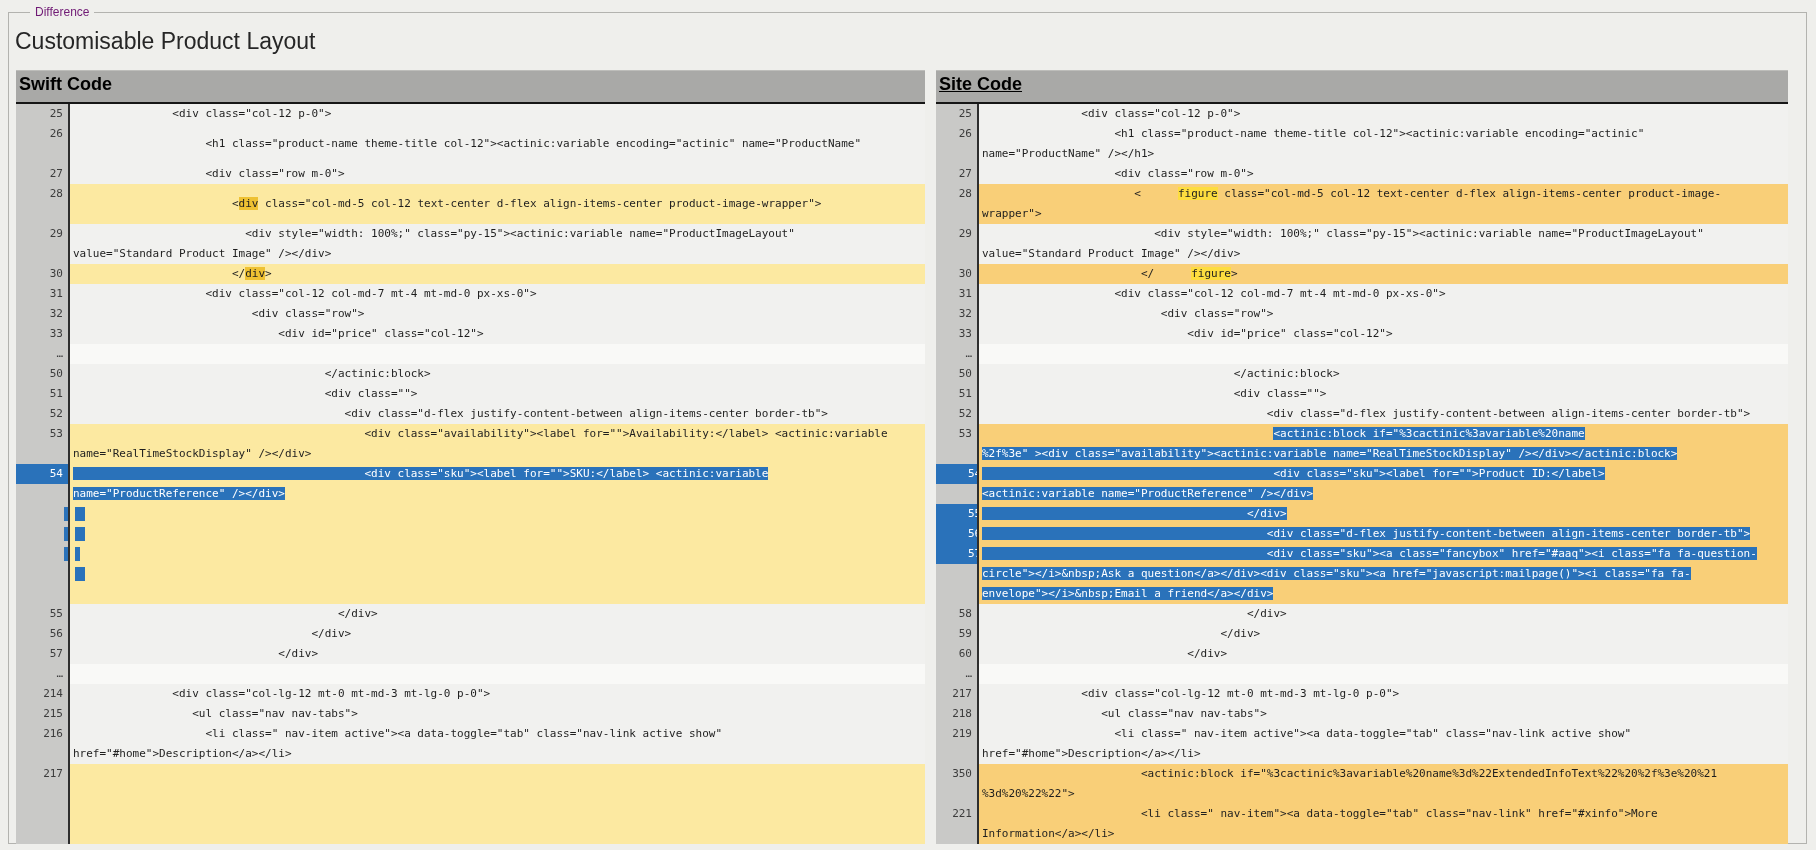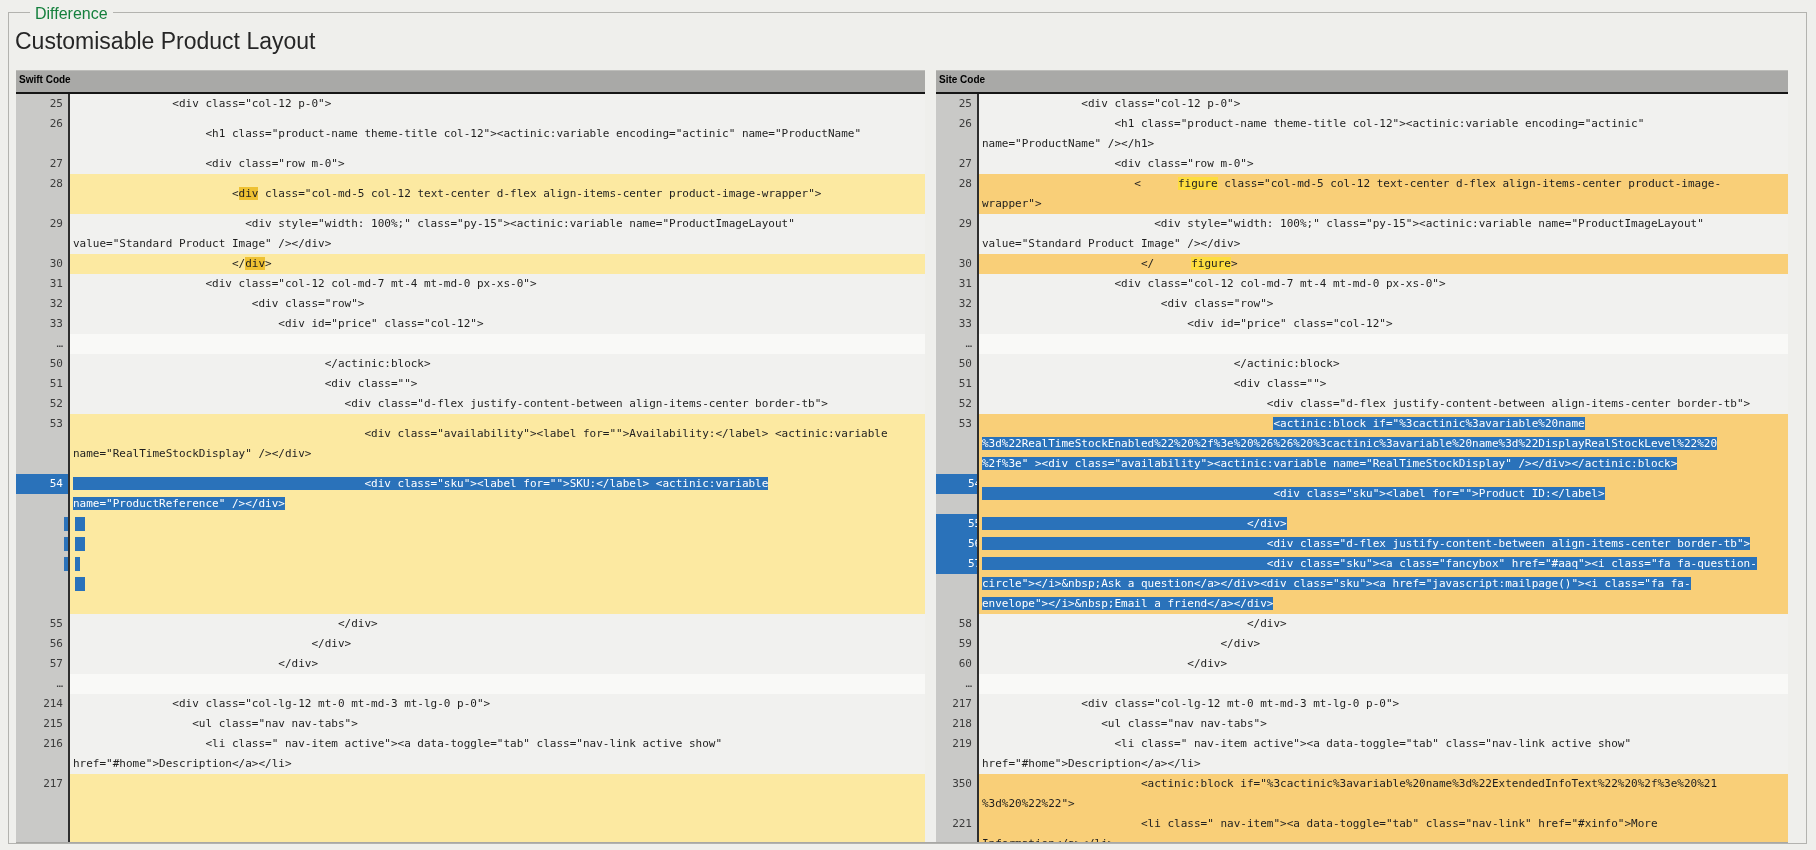--- a/index.html
+++ b/index.html
@@ -1,35 +1,35 @@
 <!DOCTYPE html>
 <html style="--page-bg: #efefec; --row-normal: #f1f1ef; --row-ellipsis: #f9f9f7; --row-change-left: #fce9a1; --row-change-right: #f9cf78; --word-mark-left: #eec133; --word-mark-right: #fddd3f; --selection-blue: #2a72ba; --selection-text: #ffffff; --gutter-bg: #c9c9c7; --gutter-border: #2e2e2e; --header-bg: #a9a9a7; --header-border: #161616; --code-text: #1e1e1e; --line-number-text: #3c3c3c; --frame-border: #b3b3af; --title-text: #262626;"><head>
 <meta charset="utf-8">
 <style>
   * { margin:0; padding:0; box-sizing:border-box; }
   html,body { width:1816px; height:850px; overflow:hidden;
     background:var(--page-bg,#efefec); font-family:"Liberation Sans",sans-serif; }
 
   .frame { position:absolute; left:8px; top:12px; width:1799px; height:832px;
     border:1px solid var(--frame-border,#b3b3af); }
-  .legend { position:absolute; left:30px; top:5px; font-size:16px;
-    color:#15803d; background:var(--page-bg,#efefec); padding:0 5px;text-align:center; }
+  .legend { position:absolute; left:30px; top:5px; font-size:12px;
+    color:#701a75; background:var(--page-bg,#efefec); padding:0 5px;text-align:center; }
   .title { position:absolute; left:15px; top:28px; font-size:23px;
     color:var(--title-text,#262626); }
 
   .grid { position:absolute; left:16px; top:70px; width:1772px; }
   .headers { display:flex; }
-  .hdr { height:24px; background:var(--header-bg,#a9a9a7);
+  .hdr { height:34px; background:var(--header-bg,#a9a9a7);
     border-bottom:2px solid var(--header-border,#161616);
     border-top:1px solid #bdbdba;
-    font-size:10px; font-weight:bold; color:#000;
+    font-size:18px; font-weight:bold; color:#000;
     padding:3px 0 0 3px; }
   .hl { width:909px; }
   .hgap { width:11px; }
-  .hr { width:852px; }
+  .hr { width:852px;text-decoration:underline; }
 
   .rows { height:749px; overflow:hidden; border-bottom:1px solid #a8a8a5; }
   .drow { display:flex; align-items:stretch; width:1772px; }
 
   .gut { background:var(--gutter-bg,#c9c9c7);
     border-right:2px solid var(--gutter-border,#2e2e2e); overflow:hidden; }
   .gutl { flex:0 0 54px; }
   .gutr { flex:0 0 43px; }
   .num { display:block; height:20px; font:11px/20px "DejaVu Sans Mono",monospace;
     color:var(--line-number-text,#3c3c3c); text-align:right; padding-right:5px; }
@@ -280,38 +280,38 @@
         <div class="con conl bg-y">
           <div class="cline"><span>                                            &lt;div class="availability"&gt;&lt;label for=""&gt;Availability:&lt;/label&gt; &lt;actinic:variable</span></div>
           <div class="cline"><span>name="RealTimeStockDisplay" /&gt;&lt;/div&gt;</span></div>
         </div>
         <div class="colgap"></div>
         <div class="gut gutr">
           <div class="num">53</div>
         </div>
         <div class="con conr bg-o">
           <div class="cline"><span>                                            </span><span class="sel">&lt;actinic:block if="%3cactinic%3avariable%20name</span></div>
-          <div class="cline"><span class="sel">%3d%22RealTimeStockEnabled%22%20%2f%3e%20%26%26%20%3cactinic%3avariable%20name%3d%22DisplayRealStockLevel%22%20</span></div>
           <div class="cline"><span class="sel">%2f%3e" &gt;&lt;div class="availability"&gt;&lt;actinic:variable name="RealTimeStockDisplay" /&gt;&lt;/div&gt;&lt;/actinic:block&gt;</span></div>
         </div>
       </div>
       <div class="drow">
         <div class="gut gutl">
           <div class="num numsel">54</div>
         </div>
         <div class="con conl bg-y">
           <div class="cline"><span class="sel">                                            &lt;div class="sku"&gt;&lt;label for=""&gt;SKU:&lt;/label&gt; &lt;actinic:variable</span></div>
           <div class="cline"><span class="sel">name="ProductReference" /&gt;&lt;/div&gt;</span></div>
         </div>
         <div class="colgap"></div>
         <div class="gut gutr">
           <div class="num numsel">54</div>
         </div>
         <div class="con conr bg-o">
           <div class="cline"><span class="sel">                                            &lt;div class="sku"&gt;&lt;label for=""&gt;Product ID:&lt;/label&gt;</span></div>
+          <div class="cline"><span class="sel">&lt;actinic:variable name="ProductReference" /&gt;&lt;/div&gt;</span></div>
         </div>
       </div>
       <div class="drow">
         <div class="gut gutl">
           <div class="gline">
             <span class="gbar"></span>
           </div>
         </div>
         <div class="con conl bg-y">
           <div class="cline"><span class="gsq"></span></div>

